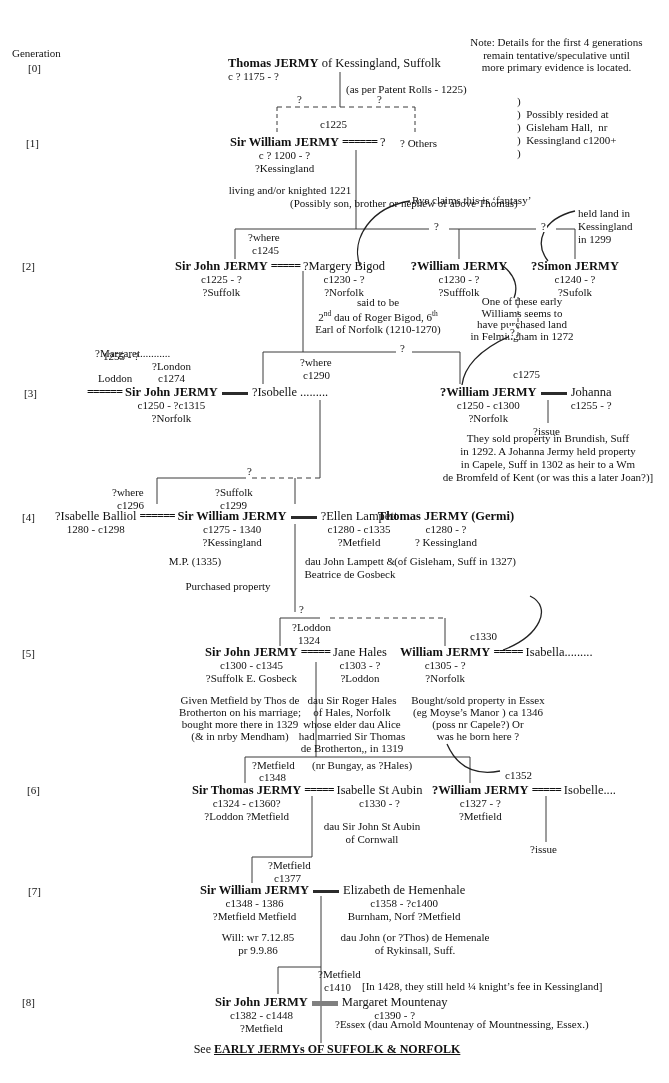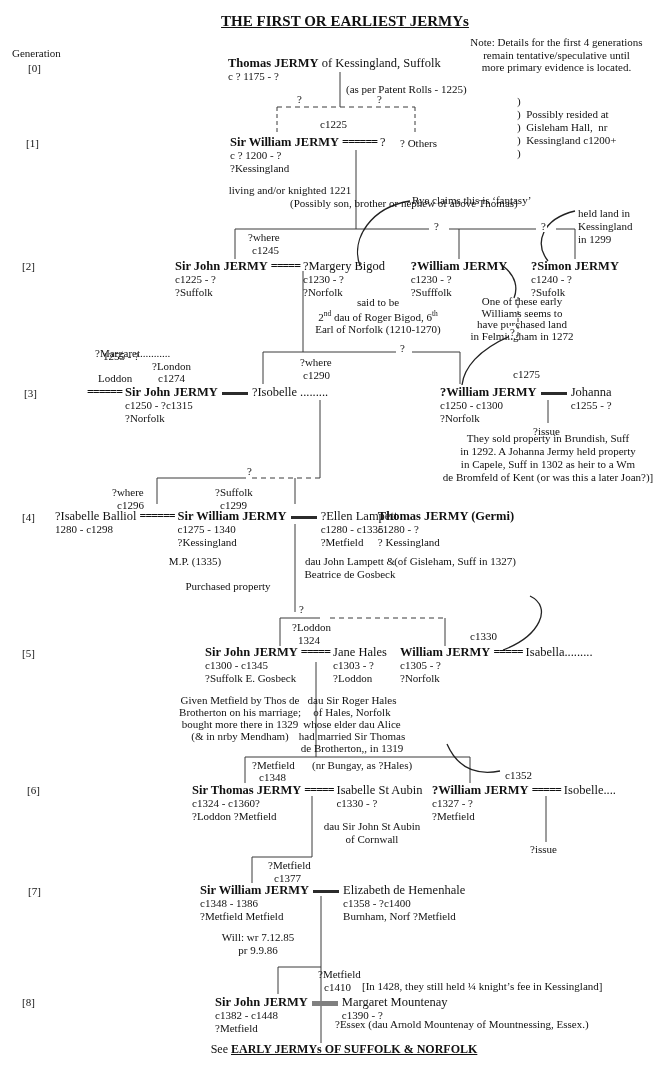--- a/index.html
+++ b/index.html
@@ -4,21 +4,21 @@
 <style>
   html,body{margin:0;padding:0;background:#e8e8e8;}
   #page{position:relative;width:669px;height:1083px;background:#ffffff;margin:0 auto;
         font-family:"Liberation Serif","DejaVu Serif",serif;color:#111;overflow:hidden;}
   #lines{position:absolute;left:0;top:0;z-index:1;}
   .lbl{position:absolute;z-index:2;white-space:nowrap;font-size:11px;line-height:12px;}
   .ann{position:absolute;z-index:2;white-space:nowrap;font-size:11px;line-height:13px;text-align:center;}
   .ann.left{text-align:left;}
   .ctr{transform:translateX(-50%);}
   .row{position:absolute;z-index:2;display:flex;align-items:flex-start;white-space:nowrap;}
-  .person{}
+  .person{text-align:center;}
   .person .nm{font-size:12.5px;font-weight:bold;line-height:14px;}
   .person .nm .reg{font-weight:normal;}
   .person.nb .nm{font-weight:normal;}
   .person .sub{font-size:11px;line-height:12.5px;}
   .person.la{text-align:left;}
   .lk-e{font-size:12px;font-weight:bold;letter-spacing:-1px;margin:0 3px;line-height:14px;}
   .lk-s{width:26px;height:3px;background:#2b2b2b;margin:7px 4px 0;}
   .lk-s.thick{height:5px;background:#808080;margin-top:6px;}
   #title{position:absolute;z-index:2;font-size:15px;font-weight:bold;text-decoration:underline;white-space:nowrap;}
   #note{position:absolute;z-index:2;left:444px;top:36px;width:225px;text-align:center;font-size:11px;line-height:12.5px;}
@@ -86,21 +86,20 @@
     <g stroke="#222" stroke-width="1.3" fill="none">
       <path d="M410,201 C372,207 350,238 360,266"></path>
       <path d="M575,211 C542,219 534,243 548,261"></path>
       <path d="M503,266 C516,276 518,288 514,298"></path>
       <path d="M510,336 C478,350 464,368 462,385"></path>
       <path d="M530,596 C553,607 540,636 503,650"></path>
       <path d="M447,744 C457,767 474,776 500,771"></path>
     </g>
   </svg>
 
-  <div id="title" class="ctr" style="left:345px;top:13px;">THE FIRST OR EARLIEST JERMYs</div>
   <div id="note">
     <div>Note:  Details for the first 4 generations</div>
     <div>remain tentative/speculative until</div>
     <div>more primary evidence is located.</div>
   </div>
   <div class="lbl" style="left:12px;top:47px;">Generation</div>
   <div class="lbl" style="left:28px;top:62px;">[0]</div>
   <div class="lbl" style="left:26px;top:137px;">[1]</div>
   <div class="lbl" style="left:22px;top:260px;">[2]</div>
   <div class="lbl" style="left:24px;top:387px;">[3]</div>
@@ -306,20 +305,26 @@
     <div>bought more there in 1329</div>
     <div>(&amp; in nrby Mendham)</div>
   </div>
   <div class="ann ctr" style="left:352px;top:694px;line-height:12px;">
     <div>dau Sir Roger Hales</div>
     <div>of Hales, Norfolk</div>
     <div>whose elder dau Alice</div>
     <div>had married Sir Thomas</div>
     <div>de Brotherton,, in 1319</div>
   </div>
+  <div class="ann ctr" style="left:478px;top:694px;line-height:12px;">
+    <div>Bought/sold property in Essex</div>
+    <div>(eg Moyse’s Manor ) ca 1346</div>
+    <div>(poss nr Capele?)  Or</div>
+    <div>was he born here ?</div>
+  </div>
   <div class="lbl" style="left:252px;top:759px;">?Metfield</div>
   <div class="lbl" style="left:312px;top:759px;">(nr Bungay, as ?Hales)</div>
   <div class="lbl" style="left:259px;top:771px;">c1348</div>
   <div class="lbl" style="left:505px;top:769px;">c1352</div>
 
   <div class="row" style="left:192px;top:783px;">
     <div class="person">
       <div class="nm">Sir Thomas JERMY</div>
       <div class="sub">c1324  -  c1360?</div>
       <div class="sub">?Loddon  ?Metfield</div>
@@ -359,35 +364,39 @@
     <div class="person nb">
       <div class="nm">Elizabeth de Hemenhale</div>
       <div class="sub">c1358   -  ?c1400</div>
       <div class="sub">Burnham, Norf   ?Metfield</div>
     </div>
   </div>
   <div class="ann ctr" style="left:258px;top:931px;">
     <div>Will: wr 7.12.85</div>
     <div>pr  9.9.86</div>
   </div>
+  <div class="ann ctr" style="left:415px;top:931px;">
+    <div>dau John (or ?Thos) de Hemenale</div>
+    <div>of Rykinsall, Suff.</div>
+  </div>
   <div class="lbl" style="left:318px;top:968px;">?Metfield</div>
   <div class="lbl" style="left:324px;top:981px;">c1410</div>
   <div class="ann left" style="left:362px;top:980px;">[In 1428, they still held ¼ knight’s fee in Kessingland]</div>
 
   <div class="row" style="left:215px;top:995px;">
     <div class="person">
       <div class="nm">Sir John JERMY</div>
       <div class="sub">c1382  -  c1448</div>
       <div class="sub">?Metfield</div>
     </div>
     <div class="lk-s thick"></div>
     <div class="person nb">
       <div class="nm">Margaret Mountenay</div>
       <div class="sub">c1390  -  ?</div>
     </div>
   </div>
   <div class="ann left" style="left:335px;top:1018px;">?Essex  (dau Arnold Mountenay of Mountnessing, Essex.)</div>
 
-  <div id="footer" class="ctr" style="left:344px;top:1042px;">
+  <div id="footer" class="ctr" style="left:327px;top:1042px;">
     <span>See </span><span class="fl">EARLY JERMYs OF SUFFOLK &amp; NORFOLK</span>
   </div>
 
 </div>
 
 </body></html>

